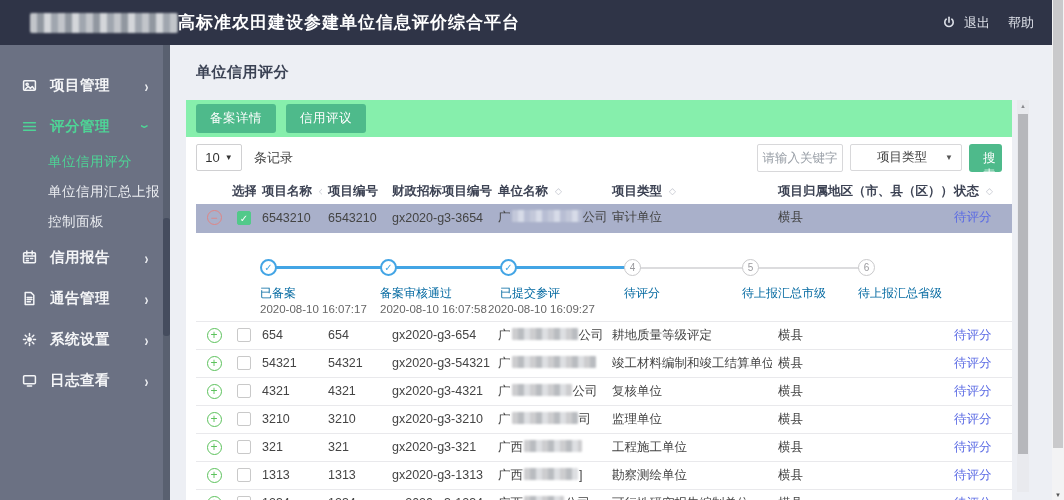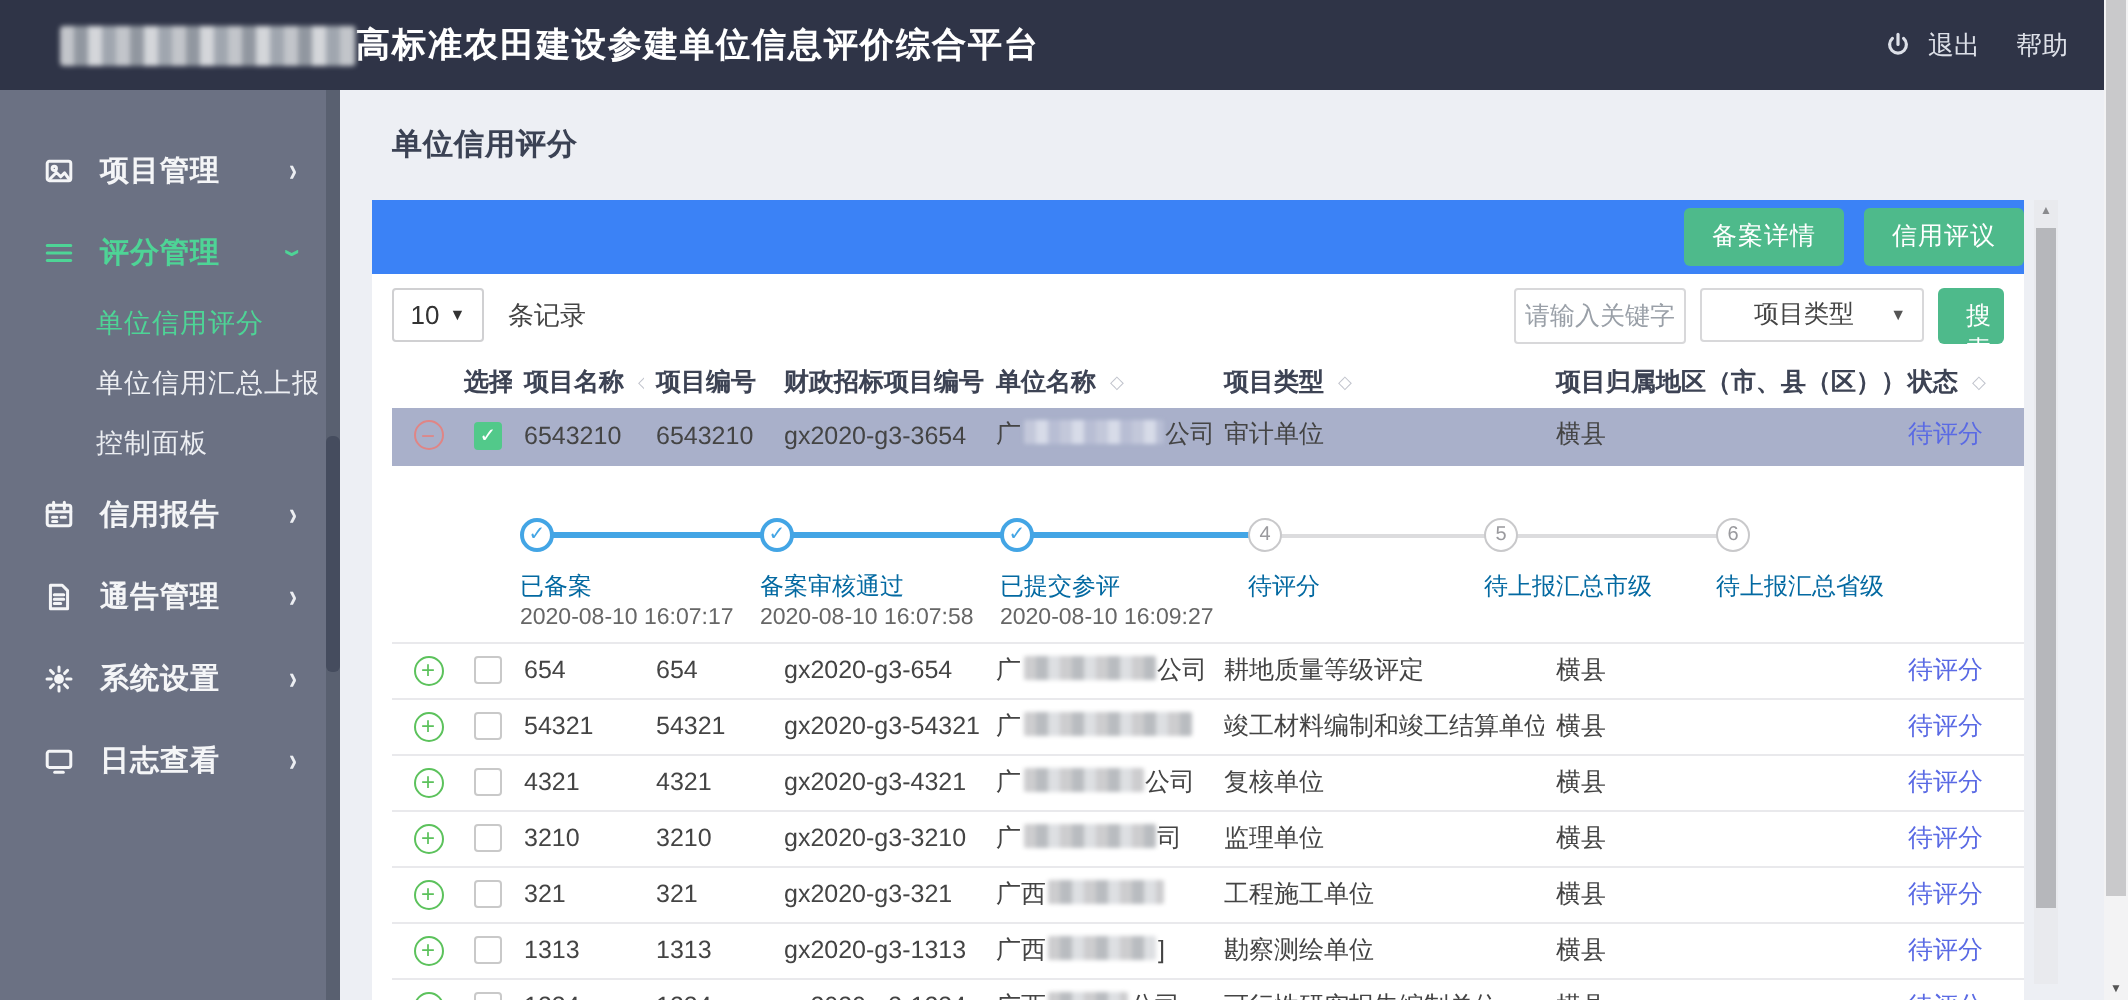--- a/index.html
+++ b/index.html
@@ -32,21 +32,21 @@
   .side-sub { height:30px; display:flex; align-items:center; padding-left:48px; color:#eceef2; font-size:13.5px; cursor:pointer; letter-spacing:.5px; }
   .side-sub.active { color:#4ed496; }
   .side-scrollbar { position:absolute; top:45px; left:163px; width:7px; bottom:0; background:#596070; }
   .side-scroll-thumb { position:absolute; top:38%; left:0; width:7px; height:26%; background:#454c5e; border-radius:3px; }
 
   
   .content { position:absolute; top:45px; left:170px; width:882px; bottom:0; background:#edeff4; }
   .page-title { position:absolute; top:18px; left:26px; font-size:15px; font-weight:bold; color:#3b4254; letter-spacing:.5px; }
   .card { position:absolute; top:55px; left:16px; width:826px; height:400px; background:#ffffff; overflow:hidden; }
 
-  .toolbar { height:37px; background:#3b82f6; display:flex; align-items:center; padding-left:20px; gap:10px;justify-content:flex-end; }
+  .toolbar { height:37px; background:#86efac; display:flex; align-items:center; padding-left:10px; gap:10px; }
   .btn-green { background:#4eba8b; color:#ffffff; font-size:12.5px; border:none; border-radius:3px; padding:6px 14px; cursor:pointer; font-family:inherit; letter-spacing:.5px; }
 
   .controls { height:41px; display:flex; align-items:center; padding:0 10px; }
   .page-size { width:46px; height:27px; border:1px solid #d0d0d2; border-radius:2px; background:#fff; display:flex; align-items:center; justify-content:center; gap:5px; font-size:13px; color:#333; cursor:pointer; }
   .page-size .caret { font-size:8px; color:#333; }
   .records-label { margin-left:12px; font-size:13px; color:#444; }
   .controls .spacer { flex:1; }
   .keyword-input { width:86px; height:28px; border:1px solid #d8d8da; border-radius:2px; font-size:12.5px; color:#555; text-align:center; outline:none; font-family:inherit; }
   .keyword-input::placeholder { color:#9aa0a8; }
   .type-filter { width:112px; height:27px; border:1px solid #d8d8da; border-radius:2px; background:#fff; margin-left:7px; display:flex; align-items:center; padding:0 8px; font-size:12.5px; color:#444; cursor:pointer; }
@@ -250,21 +250,21 @@
                   <div class="tl-line blue" style="left:72px;width:364px"></div>
                   <div class="tl-line gray" style="left:436px;width:234px"></div>
                   <div class="tl-node done" style="left: 64px;">✓</div>
                   <div class="tl-label" style="left: 64px;">已备案</div>
                   <div class="tl-time" style="left: 64px;">2020-08-10 16:07:17</div>
                   <div class="tl-node done" style="left: 184px;">✓</div>
                   <div class="tl-label" style="left: 184px;">备案审核通过</div>
                   <div class="tl-time" style="left: 184px;">2020-08-10 16:07:58</div>
                   <div class="tl-node done" style="left: 304px;">✓</div>
                   <div class="tl-label" style="left: 304px;">已提交参评</div>
-                  <div class="tl-time" style="left: 304px;">2020-08-10 16:09:27</div>
+                  <div class="tl-time" style="left: 292px;">2020-08-10 16:09:27</div>
                   <div class="tl-node pending" style="left: 428px;">4</div>
                   <div class="tl-label" style="left: 428px;">待评分</div>
                   <div class="tl-node pending" style="left: 546px;">5</div>
                   <div class="tl-label" style="left: 546px;">待上报汇总市级</div>
                   <div class="tl-node pending" style="left: 662px;">6</div>
                   <div class="tl-label" style="left: 662px;">待上报汇总省级</div>
                 </div>
               </td>
             </tr>
             <tr class="data-row">

